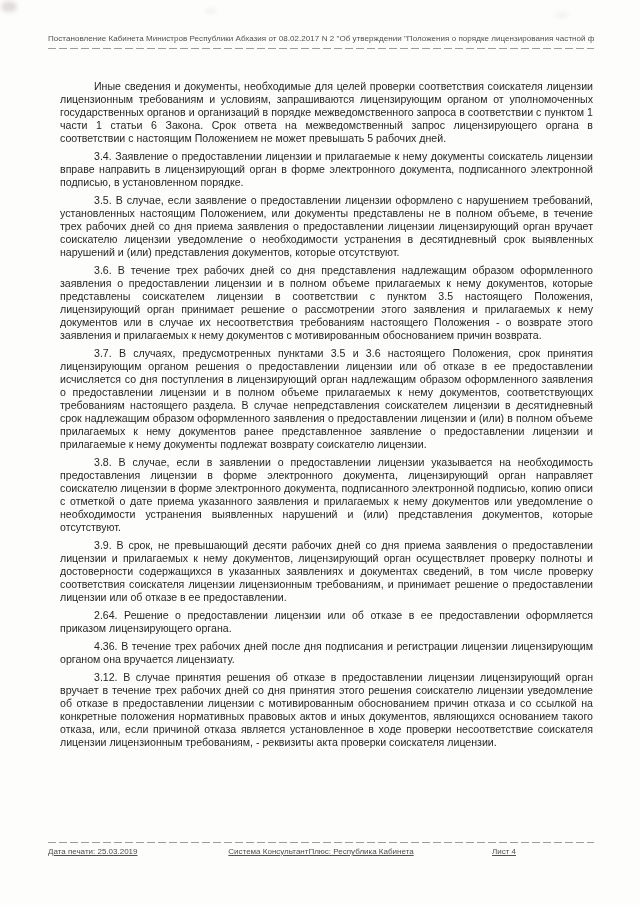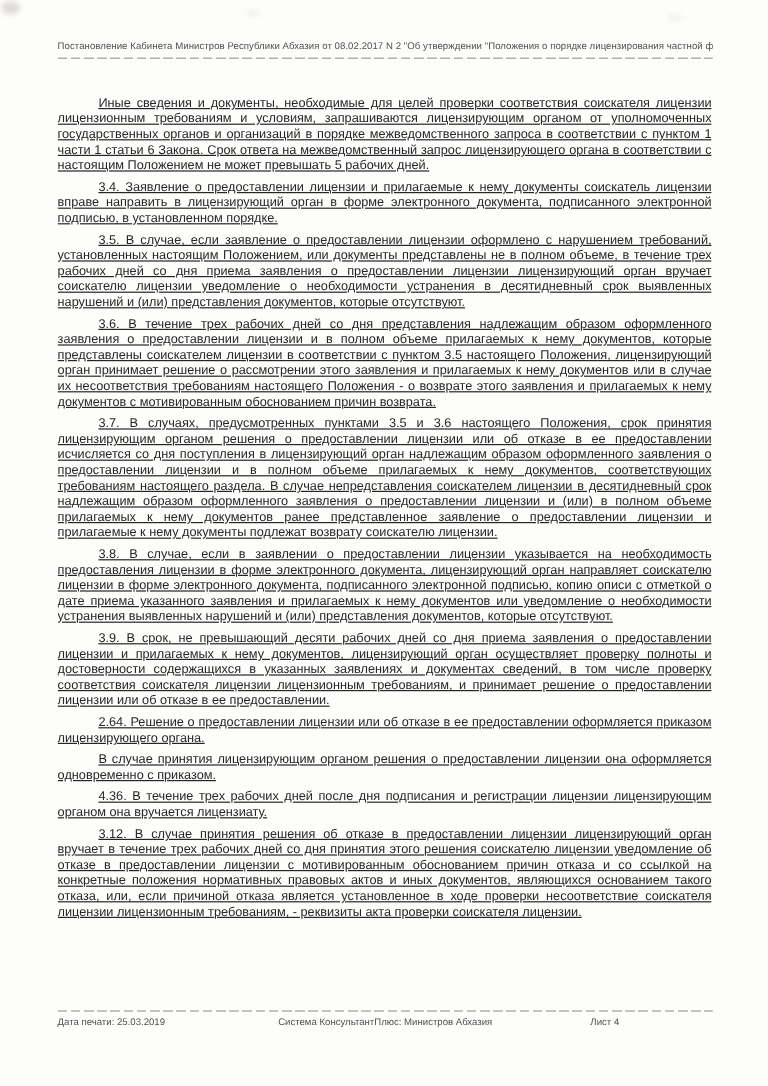--- a/index.html
+++ b/index.html
@@ -47,37 +47,37 @@
     left: 48px;
     right: 47px;
     height: 756px;
     overflow: hidden;
     color: #262626;
     font-size: 10.6px;
     line-height: 13px;
     text-align: justify;
   }
   .doc-body p {
-    margin: 0 0 5px 0;
+    margin: 0 0 5px 12px;
     text-indent: 34px;
-    text-decoration: underline;
   }
   .doc-footer {
     position: absolute;
     left: 48px;
     right: 46px;
     top: 842px;
   }
   .doc-footer .dashed-rule { margin-bottom: 4px; }
   .footer-row {
     display: flex;
     align-items: baseline;
     font-size: 8px;
     line-height: 10px;
     color: #4f4f4f;
+    text-decoration: underline;
   }
   .footer-left  { width: 180px; text-align: left; }
   .footer-center{ flex: 1;      text-align: center; }
   .footer-right { width: 180px; text-align: center; }
 </style>
 </head>
 <body>
 
 <div class="page">
 
@@ -92,27 +92,26 @@
 
   <div class="doc-body">
     <p>Иные сведения и документы, необходимые для целей проверки соответствия соискателя лицензии лицензионным требованиям и условиям, запрашиваются лицензирующим органом от уполномоченных государственных органов и организаций в порядке межведомственного запроса в соответствии с пунктом 1 части 1 статьи 6 Закона. Срок ответа на межведомственный запрос лицензирующего органа в соответствии с настоящим Положением не может превышать 5 рабочих дней.</p>
     <p>3.4. Заявление о предоставлении лицензии и прилагаемые к нему документы соискатель лицензии вправе направить в лицензирующий орган в форме электронного документа, подписанного электронной подписью, в установленном порядке.</p>
     <p>3.5. В случае, если заявление о предоставлении лицензии оформлено с нарушением требований, установленных настоящим Положением, или документы представлены не в полном объеме, в течение трех рабочих дней со дня приема заявления о предоставлении лицензии лицензирующий орган вручает соискателю лицензии уведомление о необходимости устранения в десятидневный срок выявленных нарушений и (или) представления документов, которые отсутствуют.</p>
     <p>3.6. В течение трех рабочих дней со дня представления надлежащим образом оформленного заявления о предоставлении лицензии и в полном объеме прилагаемых к нему документов, которые представлены соискателем лицензии в соответствии с пунктом 3.5 настоящего Положения, лицензирующий орган принимает решение о рассмотрении этого заявления и прилагаемых к нему документов или в случае их несоответствия требованиям настоящего Положения - о возврате этого заявления и прилагаемых к нему документов с мотивированным обоснованием причин возврата.</p>
     <p>3.7. В случаях, предусмотренных пунктами 3.5 и 3.6 настоящего Положения, срок принятия лицензирующим органом решения о предоставлении лицензии или об отказе в ее предоставлении исчисляется со дня поступления в лицензирующий орган надлежащим образом оформленного заявления о предоставлении лицензии и в полном объеме прилагаемых к нему документов, соответствующих требованиям настоящего раздела. В случае непредставления соискателем лицензии в десятидневный срок надлежащим образом оформленного заявления о предоставлении лицензии и (или) в полном объеме прилагаемых к нему документов ранее представленное заявление о предоставлении лицензии и прилагаемые к нему документы подлежат возврату соискателю лицензии.</p>
     <p>3.8. В случае, если в заявлении о предоставлении лицензии указывается на необходимость предоставления лицензии в форме электронного документа, лицензирующий орган направляет соискателю лицензии в форме электронного документа, подписанного электронной подписью, копию описи с отметкой о дате приема указанного заявления и прилагаемых к нему документов или уведомление о необходимости устранения выявленных нарушений и (или) представления документов, которые отсутствуют.</p>
     <p>3.9. В срок, не превышающий десяти рабочих дней со дня приема заявления о предоставлении лицензии и прилагаемых к нему документов, лицензирующий орган осуществляет проверку полноты и достоверности содержащихся в указанных заявлениях и документах сведений, в том числе проверку соответствия соискателя лицензии лицензионным требованиям, и принимает решение о предоставлении лицензии или об отказе в ее предоставлении.</p>
     <p>2.64. Решение о предоставлении лицензии или об отказе в ее предоставлении оформляется приказом лицензирующего органа.</p>
-    <p>В случае принятия лицензирующим органом решения о предоставлении лицензии она оформляется одновременно с приказом.</p>
     <p>4.36. В течение трех рабочих дней после дня подписания и регистрации лицензии лицензирующим органом она вручается лицензиату.</p>
     <p>3.12. В случае принятия решения об отказе в предоставлении лицензии лицензирующий орган вручает в течение трех рабочих дней со дня принятия этого решения соискателю лицензии уведомление об отказе в предоставлении лицензии с мотивированным обоснованием причин отказа и со ссылкой на конкретные положения нормативных правовых актов и иных документов, являющихся основанием такого отказа, или, если причиной отказа является установленное в ходе проверки несоответствие соискателя лицензии лицензионным требованиям, - реквизиты акта проверки соискателя лицензии.</p>
   </div>
 
   <div class="doc-footer">
     <div class="dashed-rule"></div>
     <div class="footer-row">
       <span class="footer-left">Дата печати: 25.03.2019</span>
-      <span class="footer-center">Система КонсультантПлюс: Министров Абхазия</span>
+      <span class="footer-center">Система КонсультантПлюс: Республика Кабинета</span>
       <span class="footer-right">Лист 4</span>
     </div>
   </div>
 
 </div>
 
 </body></html>

